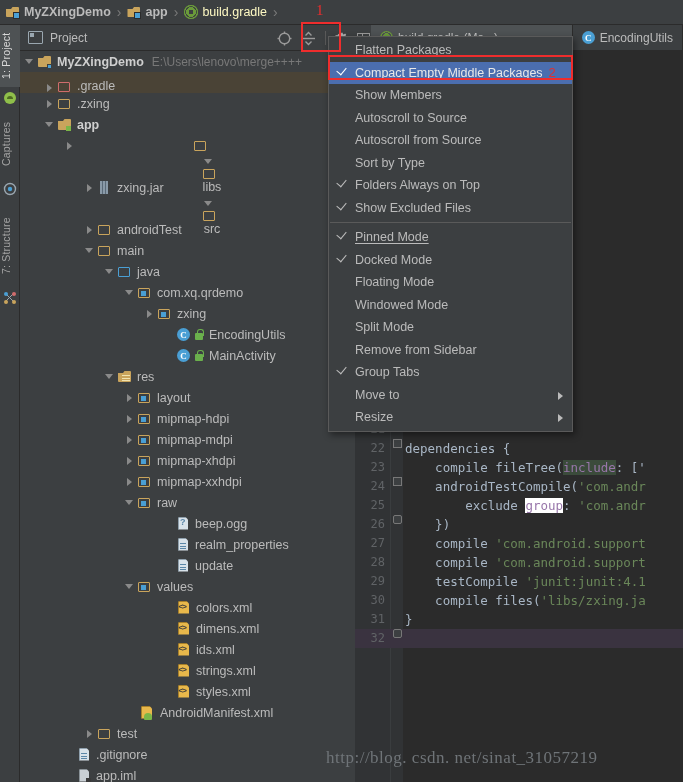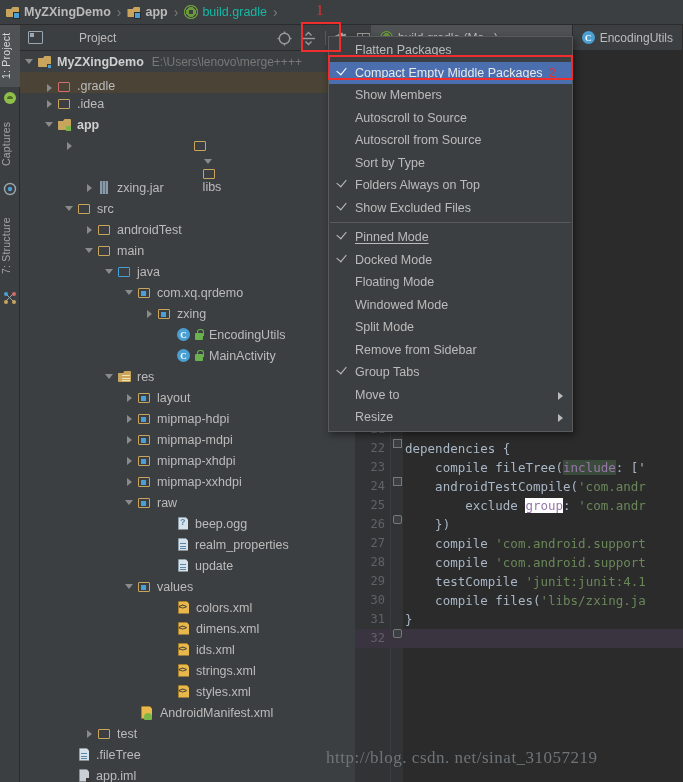--- a/index.html
+++ b/index.html
@@ -11,21 +11,21 @@
   }
   #app{ position:relative; width:554px; height:782px; }
 
   
   .breadcrumb-bar{
     position:absolute; left:0; top:0; width:683px; height:25px;
     background:#3c3f41; display:flex; align-items:center; padding-left:6px;
     border-bottom:1px solid #2b2b2b;
   }
   .crumb{ display:flex; align-items:center; gap:4px; color:#bbbbbb; font-size:12.5px; font-weight:bold; }
-  .crumb.plain{ font-weight:normal; color:#14b8a6; }
+  .crumb.plain{ font-weight:normal; color:#fef9c3; }
   .crumb-sep{ color:#7a7a7a; font-size:14px; margin:0 6px; }
 
   
   .ic-folder-mod{ position:relative; width:14px; height:12px; display:inline-block; }
   .ic-folder-mod::before{
     content:""; position:absolute; left:0; top:1px; width:13px; height:10px;
     background:#c9a45c; border-radius:1px;
     clip-path: polygon(0 2px, 5px 2px, 6.5px 0, 13px 0, 13px 10px, 0 10px);
   }
   .ic-folder-mod::after{
@@ -50,21 +50,21 @@
     font-size:10.5px; color:#a4a4a4; letter-spacing:.2px;
     text-align:center; white-space:nowrap;
   }
   .vtab.active{ background:#4e5254; color:#d9d9d9; }
   .vt-icon{ position:absolute; left:3px; width:14px; height:14px; }
 
   
   .panel-head{
     position:absolute; left:20px; top:25px; width:335px; height:26px;
     background:#3c3f41; border-bottom:1px solid #2b2b2b;
-    display:flex; align-items:center;gap:29px;
+    display:flex; align-items:center;
   }
   .ph-icon{ margin-left:8px; width:15px; height:13px; position:relative; }
   .ph-icon::before{
     content:""; position:absolute; inset:0; border:1.5px solid #9aa7b0; border-radius:1px;
   }
   .ph-icon::after{
     content:""; position:absolute; left:2px; top:2px; width:4px; height:4px; background:#9aa7b0;
   }
   .ph-title{ margin-left:7px; color:#bbbbbb; font-size:12px; }
   .ph-caret{
@@ -338,21 +338,21 @@
           <i class="fold hollow-red"></i>
         </span>
       <span class="lbl">.gradle</span>
     </div>
 
     <div class="row" style="padding-left:24px;">
       <span class="arrow closed"></span>
       <span class="tic">
           <i class="fold hollow-orange"></i>
         </span>
-      <span class="lbl">.idea</span>
+      <span class="lbl">.zxing</span>
     </div>
 
     <div class="row" style="padding-left:24px;">
       <span class="arrow open"></span>
       <span class="tic">
           <i class="fold orange"></i>
           <i class="dot-green" style="background:#7bb648;"></i>
         </span>
       <span class="lbl bold">app</span>
     </div>
@@ -372,21 +372,21 @@
         </span>
       <span class="lbl">libs</span>
     </div>
 
     <div class="row" style="padding-left:64px;">
       <span class="arrow closed"></span>
       <span class="ic-jar"></span>
       <span class="lbl">zxing.jar</span>
     </div>
 
-    <div class="row" style="padding-left:44px;">
+    <div class="row" style="padding-left:44px;flex-direction:column;">
       <span class="arrow open"></span>
       <span class="tic">
           <i class="fold hollow-orange"></i>
         </span>
       <span class="lbl">src</span>
     </div>
 
     <div class="row" style="padding-left:64px;">
       <span class="arrow closed"></span>
       <span class="tic">
@@ -569,21 +569,21 @@
       <span class="tic">
           <i class="fold hollow-orange"></i>
         </span>
       <span class="lbl">test</span>
     </div>
 
     <div class="row" style="padding-left:58px;">
       <span class="ic-file">
           <i class="lines"></i>
         </span>
-      <span class="lbl">.fileTree</span>
+      <span class="lbl">.gitignore</span>
     </div>
 
     <div class="row" style="padding-left:58px;">
       <span class="ic-iml"></span>
       <span class="lbl">app.iml</span>
     </div>
   </div>
 
   <div class="editor-area">
 

